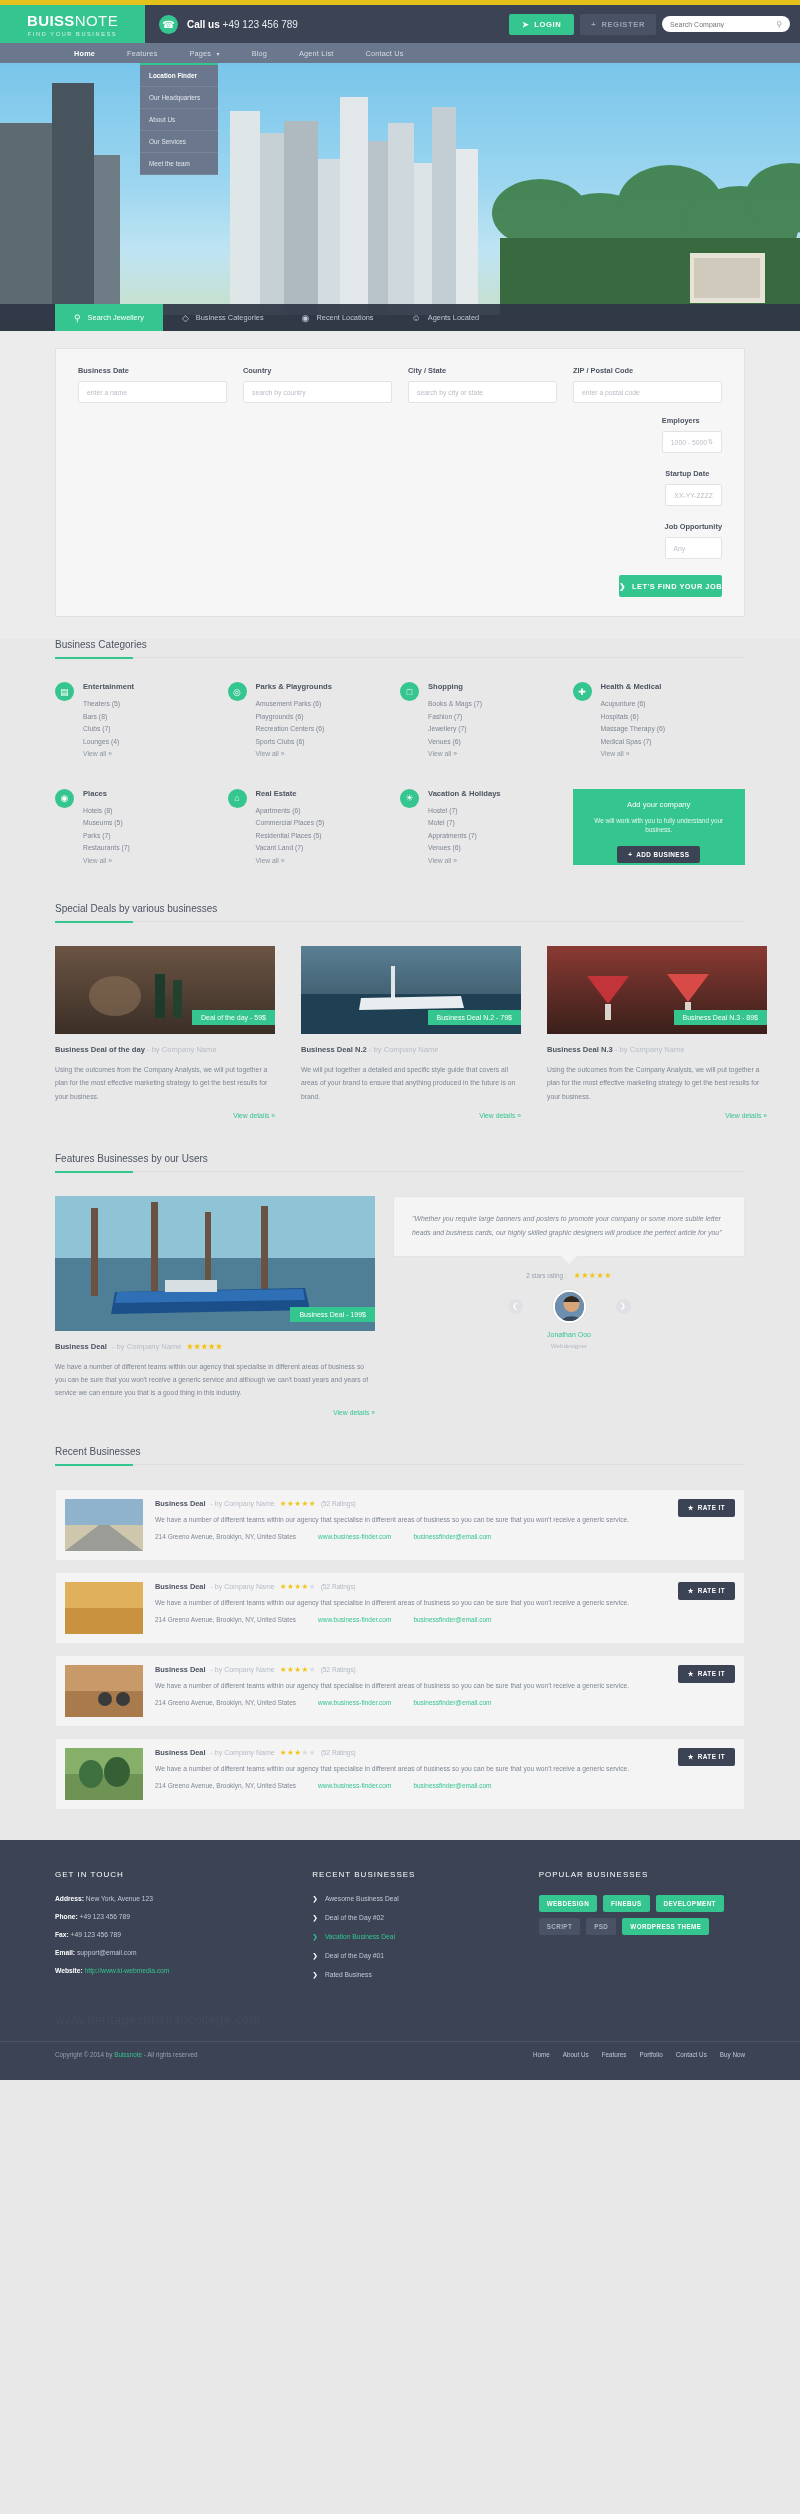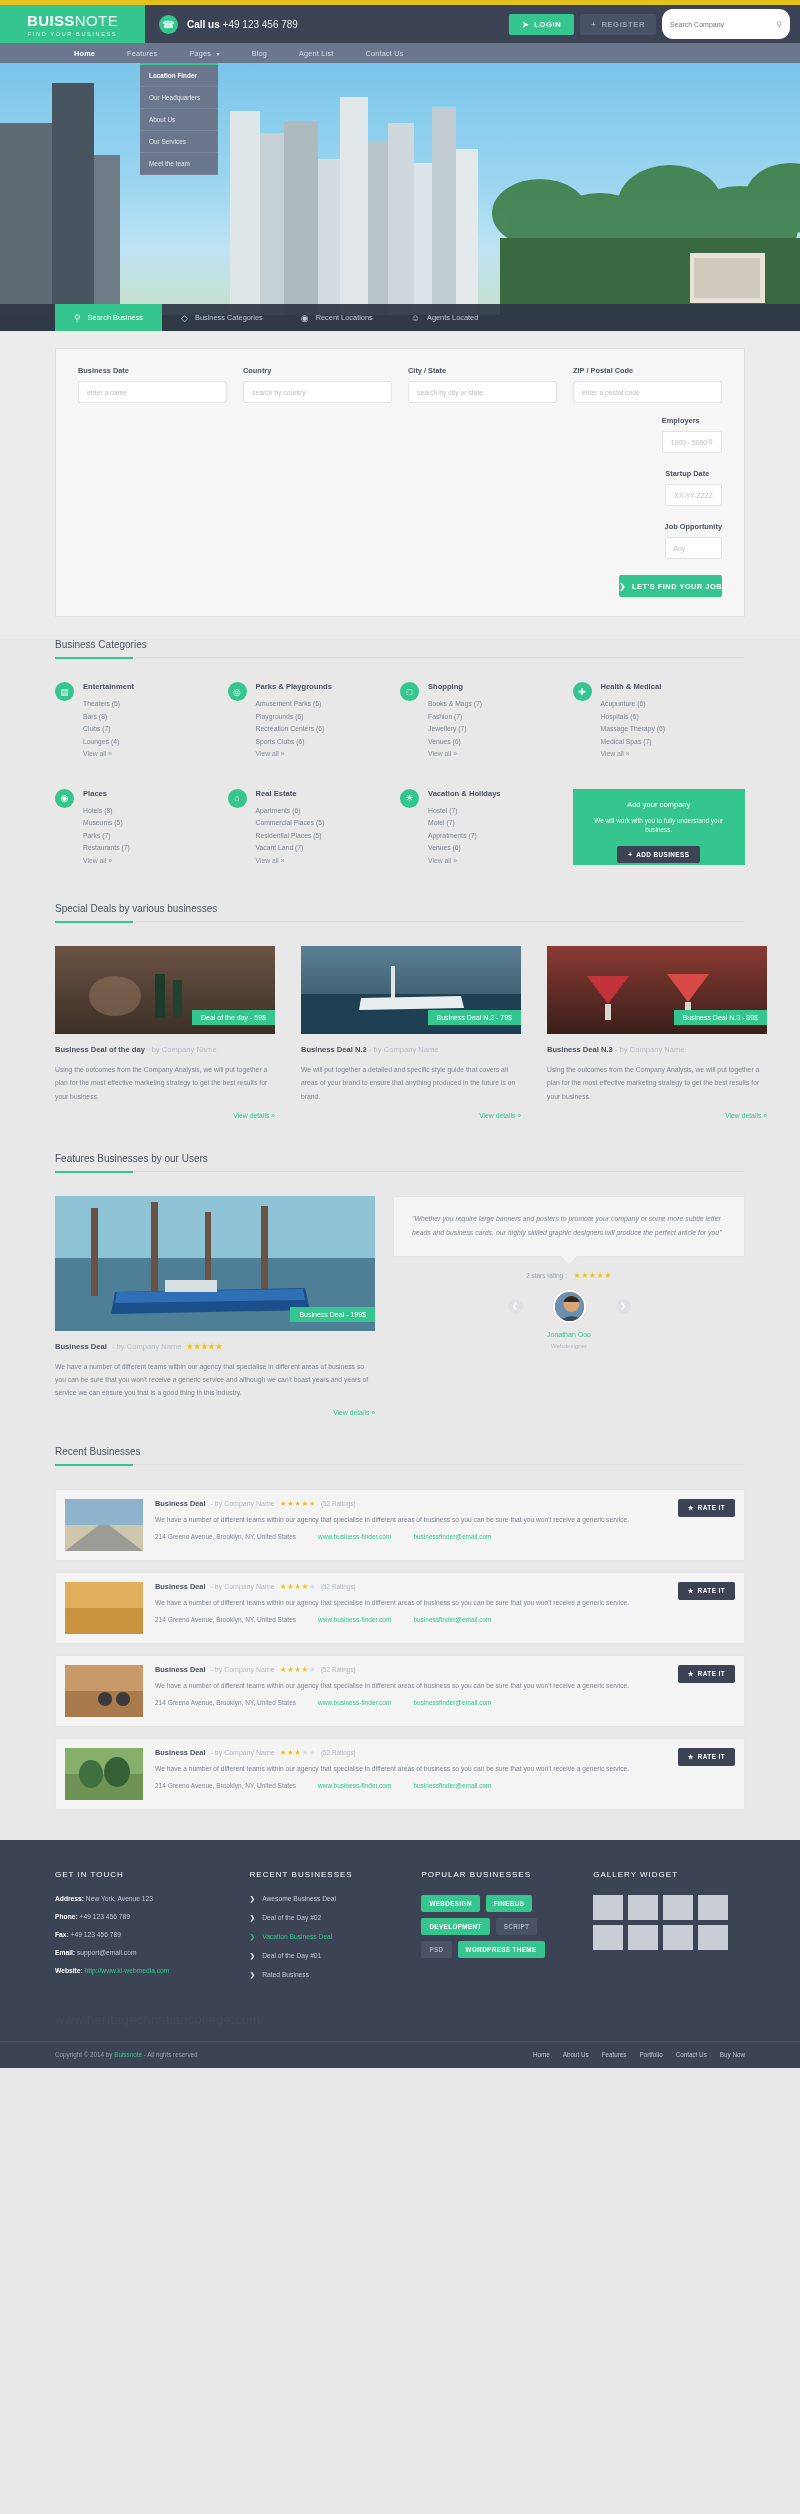--- a/index.html
+++ b/index.html
@@ -23,21 +23,21 @@
      display:flex; align-items:center; justify-content:center; color:#fff; font-size:10px; }
   .call-txt { font-size:10px; color:#e8ecf2; }
   .call-txt b { color:#fff; }
   .hdr-actions { display:flex; align-items:center; gap:6px; padding-right:10px; }
   .btn-login { background:#35c58f; color:#fff; font-size:7.6px; font-weight:bold;
      letter-spacing:.6px; padding:6px 13px; border-radius:2px; display:flex;
      align-items:center; gap:5px; border:none; }
   .btn-register { background:#4a5365; color:#9aa3b4; font-size:7.6px; font-weight:bold;
      letter-spacing:.6px; padding:6px 11px; border-radius:2px; display:flex;
      align-items:center; gap:5px; border:none; }
-  .hdr-search { background:#fff; border-radius:11px; height:30px; width:128px;
+  .hdr-search { background:#fff; border-radius:11px; height:16px; width:128px;
      display:flex; align-items:center; padding:0 8px; }
   .hdr-search input { border:none; outline:none; font-size:7px; color:#8b93a3;
      flex:1; font-family:inherit; }
   .hdr-search .mag { color:#9aa3b4; font-size:8px; }
 
   
   .nav { height:20px; background:#6b778c; display:flex; align-items:center;
      padding-left:58px; position:relative; z-index:30; }
   .nav a { font-size:7.3px; color:#d7dce5; text-decoration:none; padding:0 16px;
      letter-spacing:.2px; }
@@ -152,21 +152,21 @@
   .rcnt { font-size:6.4px; color:#b2b8c2; }
   .rtext { font-size:6.7px; color:#7f8694; line-height:1.85; margin:6px 0 7px; }
   .rfoot { display:flex; gap:22px; align-items:center; }
   .raddr { font-size:6.5px; color:#7f8694; }
   .rlink { font-size:6.5px; color:#35c58f; text-decoration:none; }
   .ratebtn { background:#3b4354; color:#fff; font-size:6.4px; font-weight:bold;
      letter-spacing:.4px; padding:5px 10px; border-radius:2px; align-self:flex-start;
      display:flex; gap:4px; align-items:center; border:none; }
 
   
-  .footer { background:#3b4354; padding:30px 0 0; margin-top:30px; }
+  .footer { background:#3b4354; padding:30px 0 12px; margin-top:30px; }
   .fin { width:690px; margin:0 auto; display:flex; gap:20px; }
   .fcolm { flex:1; }
   .fh { font-size:8px; color:#fff; letter-spacing:1px; margin-bottom:16px; }
   .fline { font-size:6.7px; color:#c3c9d4; margin-bottom:11px; }
   .fline b { color:#fff; }
   .fline a { color:#35c58f; text-decoration:none; }
   .frb { font-size:6.7px; color:#c3c9d4; margin-bottom:11px; display:flex; gap:7px; }
   .frb .ch { color:#fff; }
   .frb.gr { color:#35c58f; }
   .frb.gr .ch { color:#35c58f; }
@@ -258,21 +258,21 @@
     <div class="dropdown" id="dd">
         <div>Location Finder</div>
         <div>Our Headquarters</div>
         <div>About Us</div>
         <div>Our Services</div>
         <div>Meet the team</div>
       </div>
     <div class="searchtabs" id="stabs">
         <div class="stab on">
           <span class="ic">⚲</span>
-          <span>Search Business</span>
+          <span>Search Jewellery</span>
         </div>
         <div class="stab">
           <span class="ic">◇</span>
           <span>Business Categories</span>
         </div>
         <div class="stab">
           <span class="ic">◉</span>
           <span>Recent Locations</span>
         </div>
         <div class="stab">
@@ -689,33 +689,20 @@
         <div class="fh">POPULAR BUSINESSES</div>
         <div class="tags" id="ftags">
             <span class="tag g">WEBDESIGN</span>
             <span class="tag g">FINEBUS</span>
             <span class="tag g">DEVELOPMENT</span>
             <span class="tag d">SCRIPT</span>
             <span class="tag d">PSD</span>
             <span class="tag g">WORDPRESS THEME</span>
           </div>
       </div>
-      <div class="fcolm">
-        <div class="fh">GALLERY WIDGET</div>
-        <div class="gal" id="fgal">
-            <div class="gcell"></div>
-            <div class="gcell"></div>
-            <div class="gcell"></div>
-            <div class="gcell"></div>
-            <div class="gcell"></div>
-            <div class="gcell"></div>
-            <div class="gcell"></div>
-            <div class="gcell"></div>
-          </div>
-      </div>
     </div>
     <div class="watermark">www.heritagechristiancollege.com</div>
     <div class="fbot">
       <div class="fbin">
         <div class="fcopy">
           <span>Copyright © 2014 by </span><a>Buissnote</a><span> - All rights reserved</span>
         </div>
         <div class="fnav" id="fnav">
             <a>Home</a>
             <a>About Us</a>

